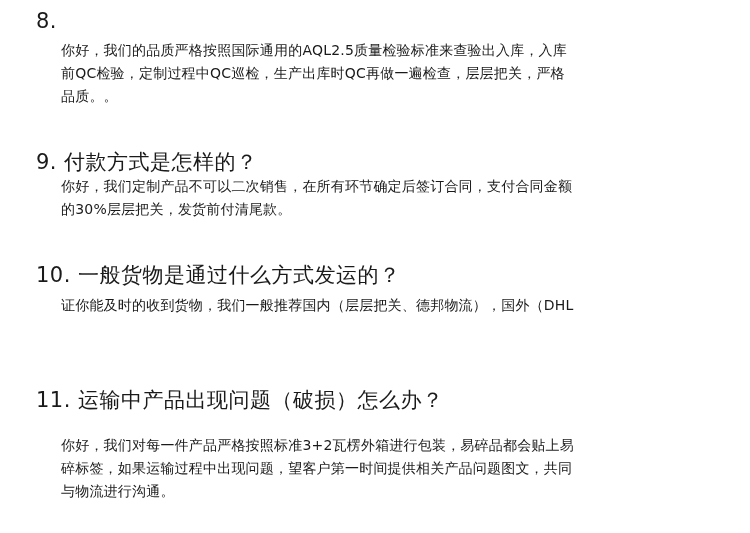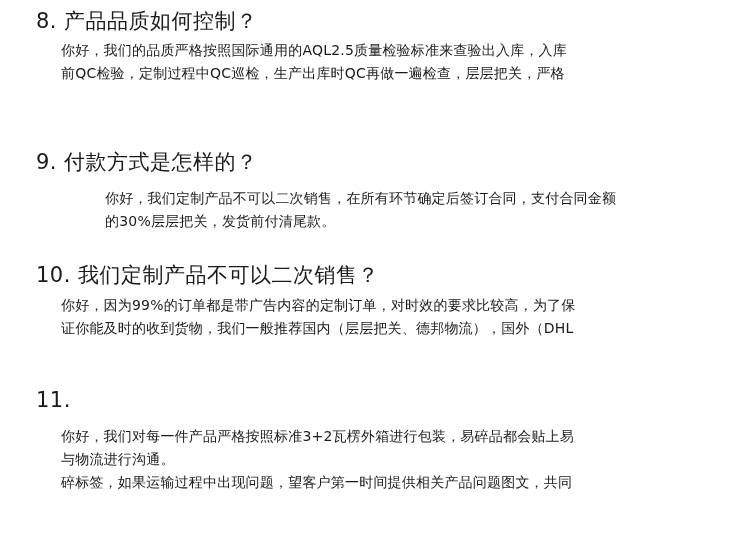--- a/index.html
+++ b/index.html
@@ -34,60 +34,60 @@
   }
   .faq-answer .ans-line {
     height: 23px;
     line-height: 23px;
     white-space: nowrap;
   }
   
   .h0 { top: 9px; }
   .a0 { top: 39px; }
   .h1 { top: 150px; }
-  .a1 { top: 187px; margin-left: 44px; }
+  .a1 { top: 175px; }
   .h2 { top: 263px; }
   .a2 { top: 294px; }
   .h3 { top: 388px; align-items: flex-end; }
-  .a3 { top: 425px; }
+  .a3 { top: 434px; }
 </style>
 </head>
 <body>
 
 <div class="page">
 
   <div class="faq-heading h0">
     <span class="qnum">8.</span>
-    <span>产品品质如何控制？</span>
   </div>
   <div class="faq-answer a0">
     <div class="ans-line">你好，我们的品质严格按照国际通用的AQL2.5质量检验标准来查验出入库，入库</div>
     <div class="ans-line">前QC检验，定制过程中QC巡检，生产出库时QC再做一遍检查，层层把关，严格</div>
+    <div class="ans-line">品质。。</div>
   </div>
 
   <div class="faq-heading h1">
     <span class="qnum">9.</span>
     <span>付款方式是怎样的？</span>
   </div>
   <div class="faq-answer a1">
     <div class="ans-line">你好，我们定制产品不可以二次销售，在所有环节确定后签订合同，支付合同金额</div>
     <div class="ans-line">的30%层层把关，发货前付清尾款。</div>
   </div>
 
   <div class="faq-heading h2">
     <span class="qnum">10.</span>
-    <span>我们定制产品不可以二次销售？</span>
+    <span>一般货物是通过什么方式发运的？</span>
   </div>
   <div class="faq-answer a2">
-    <div class="ans-line">你好，因为99%的订单都是带广告内容的定制订单，对时效的要求比较高，为了保</div>
     <div class="ans-line">证你能及时的收到货物，我们一般推荐国内（层层把关、德邦物流），国外（DHL</div>
   </div>
 
   <div class="faq-heading h3">
     <span class="qnum">11.</span>
+    <span>运输中产品出现问题（破损）怎么办？</span>
   </div>
   <div class="faq-answer a3">
     <div class="ans-line">你好，我们对每一件产品严格按照标准3+2瓦楞外箱进行包装，易碎品都会贴上易</div>
+    <div class="ans-line">碎标签，如果运输过程中出现问题，望客户第一时间提供相关产品问题图文，共同</div>
     <div class="ans-line">与物流进行沟通。</div>
-    <div class="ans-line">碎标签，如果运输过程中出现问题，望客户第一时间提供相关产品问题图文，共同</div>
   </div>
 
 </div>
 
 </body></html>

